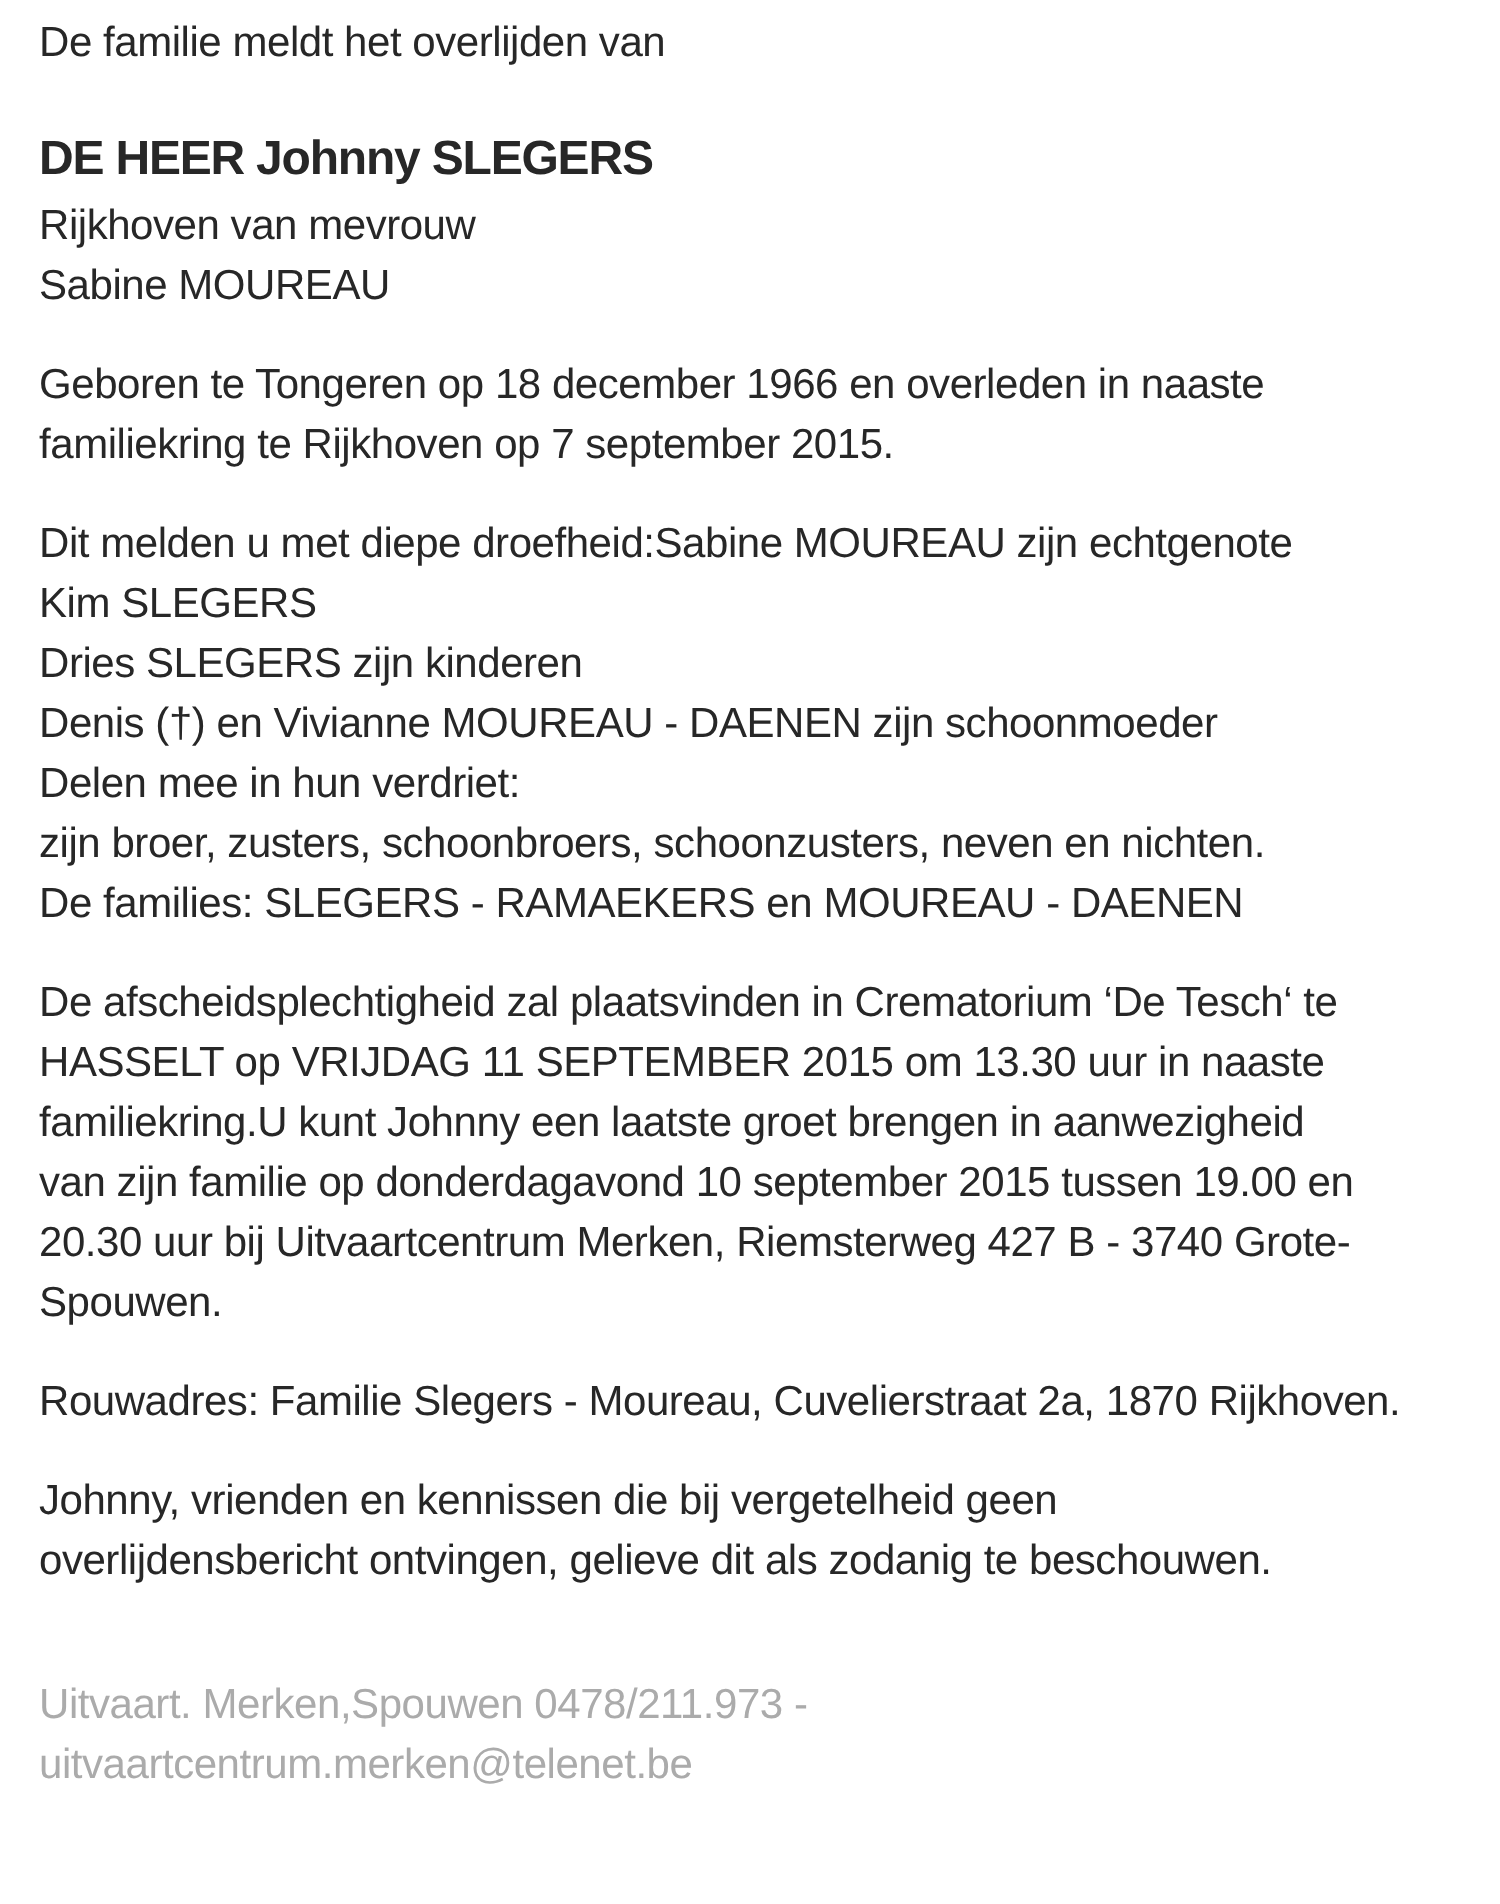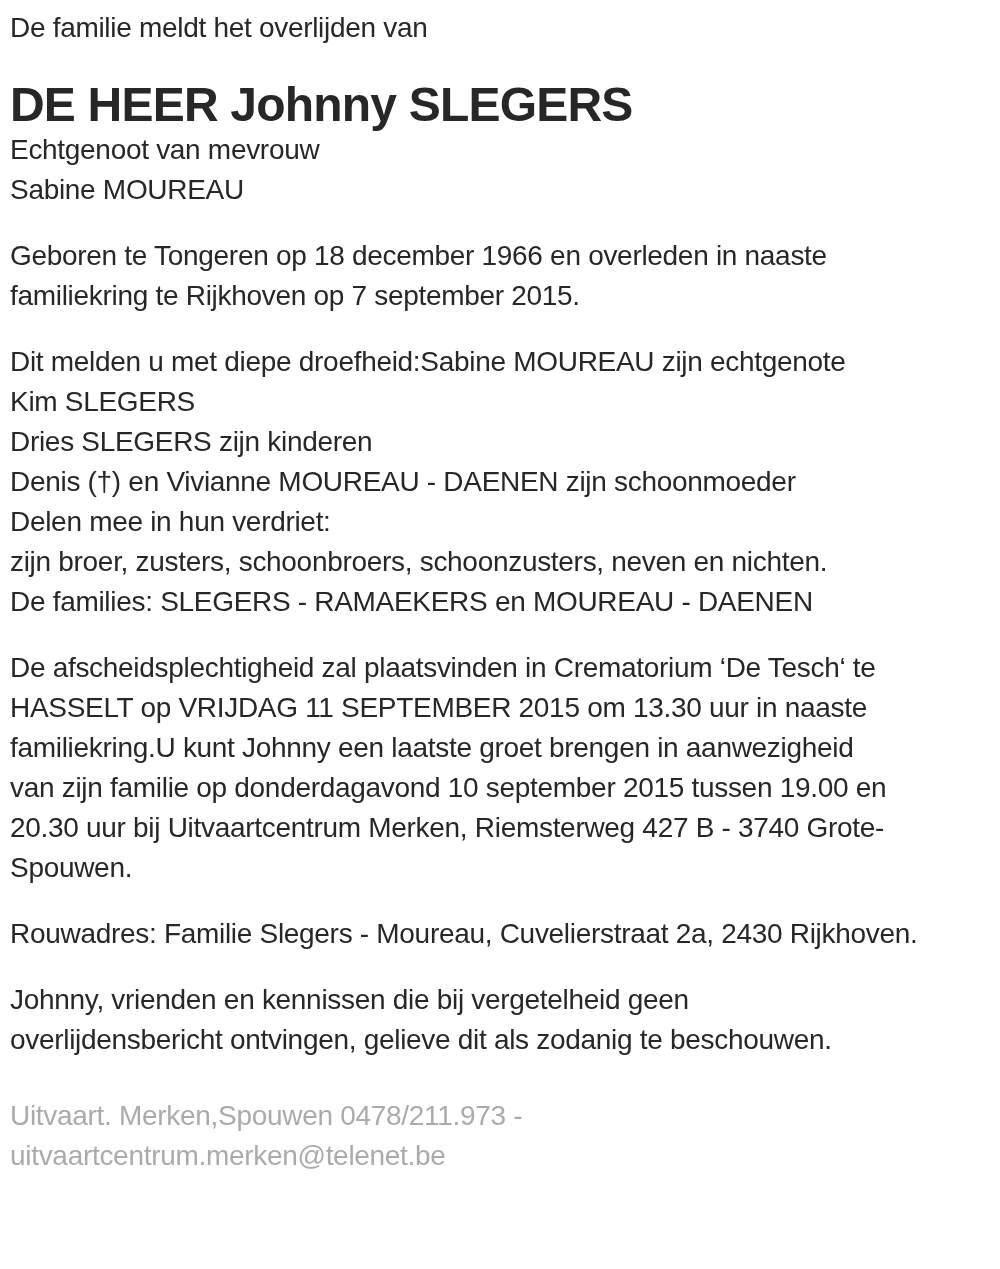--- a/index.html
+++ b/index.html
@@ -12,75 +12,75 @@
     background: var(--bg-color);
     width: 1000px;
   }
   body {
     font-family: "Liberation Sans", "DejaVu Sans", sans-serif;
     color: var(--text-color);
   }
   .obituary {
     width: 1000px;
     min-height: 1269px;
-    padding: 8px 10px 14px 10px;
+    padding: 8px 10px 14px 26px;
     background: var(--bg-color);
   }
   .line, .lines {
     font-size: 28px;
     line-height: 40px;
     letter-spacing: -0.3px;
     color: var(--text-color);
   }
   .lines { white-space: pre-line; }
   .deceased-name {
-    font-size: 48px;
+    font-size: 32px;
     font-weight: bold;
     line-height: 50px;
     letter-spacing: -0.8px;
     margin-top: 32px;
     color: var(--text-color);
   }
   .para { margin-top: 26px; }
   .footer-contact {
-    margin-top: 36px;
+    margin-top: 56px;
     color: var(--muted-color);
   }
 </style>
 </head>
 <body>
 
 <article class="obituary">
 
   <p class="line">De familie meldt het overlijden van</p>
 
   <h1 class="deceased-name">DE HEER Johnny SLEGERS</h1>
 
-  <p class="lines">Echtgenoot van mevrouw
+  <p class="lines">Rijkhoven van mevrouw
 Sabine MOUREAU</p>
 
   <p class="lines para">Geboren te Tongeren op 18 december 1966 en overleden in naaste
 familiekring te Rijkhoven op 7 september 2015.</p>
 
   <p class="lines para">Dit melden u met diepe droefheid:Sabine MOUREAU zijn echtgenote
 Kim SLEGERS
 Dries SLEGERS zijn kinderen
 Denis (†) en Vivianne MOUREAU - DAENEN zijn schoonmoeder
 Delen mee in hun verdriet:
 zijn broer, zusters, schoonbroers, schoonzusters, neven en nichten.
 De families: SLEGERS - RAMAEKERS en MOUREAU - DAENEN</p>
 
   <p class="lines para">De afscheidsplechtigheid zal plaatsvinden in Crematorium ‘De Tesch‘ te
 HASSELT op VRIJDAG 11 SEPTEMBER 2015 om 13.30 uur in naaste
 familiekring.U kunt Johnny een laatste groet brengen in aanwezigheid
 van zijn familie op donderdagavond 10 september 2015 tussen 19.00 en
 20.30 uur bij Uitvaartcentrum Merken, Riemsterweg 427 B - 3740 Grote-
 Spouwen.</p>
 
-  <p class="line para">Rouwadres: Familie Slegers - Moureau, Cuvelierstraat 2a, 2430 Rijkhoven.</p>
+  <p class="line para">Rouwadres: Familie Slegers - Moureau, Cuvelierstraat 2a, 1870 Rijkhoven.</p>
 
   <p class="lines para">Johnny, vrienden en kennissen die bij vergetelheid geen
 overlijdensbericht ontvingen, gelieve dit als zodanig te beschouwen.</p>
 
   <p class="lines para footer-contact">Uitvaart. Merken,Spouwen 0478/211.973 -
 uitvaartcentrum.merken@telenet.be</p>
 
 </article>
 
 </body></html>

